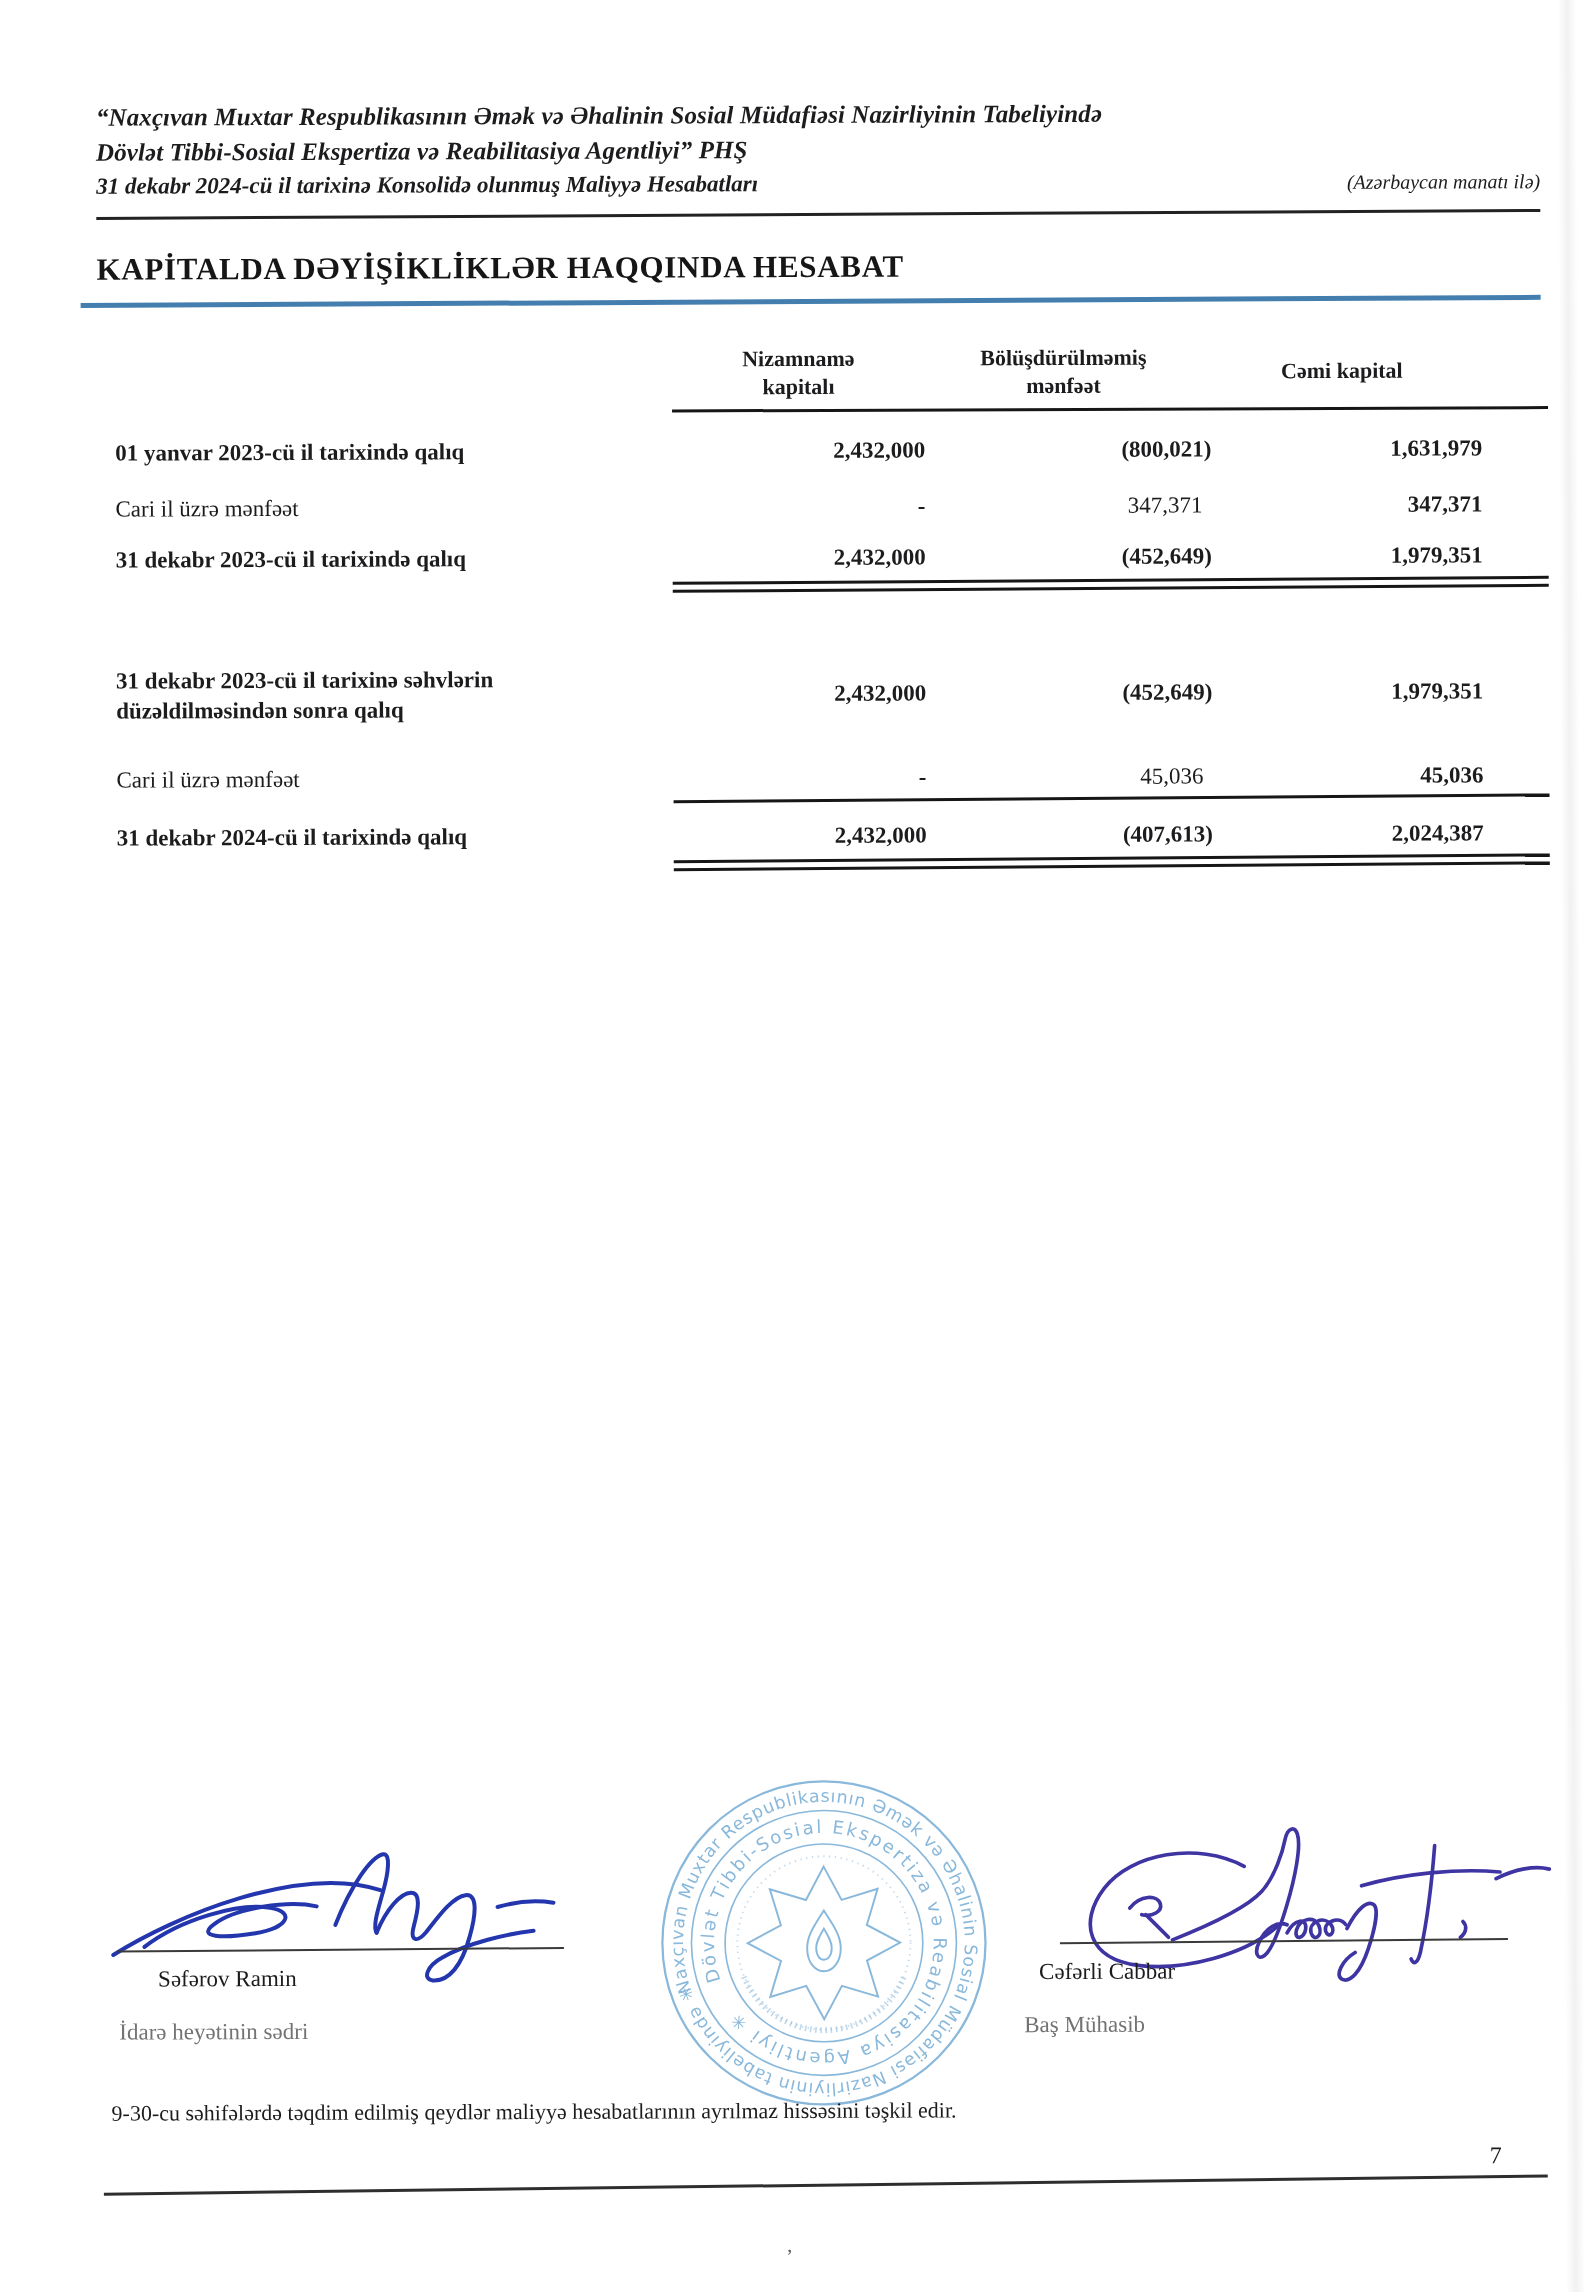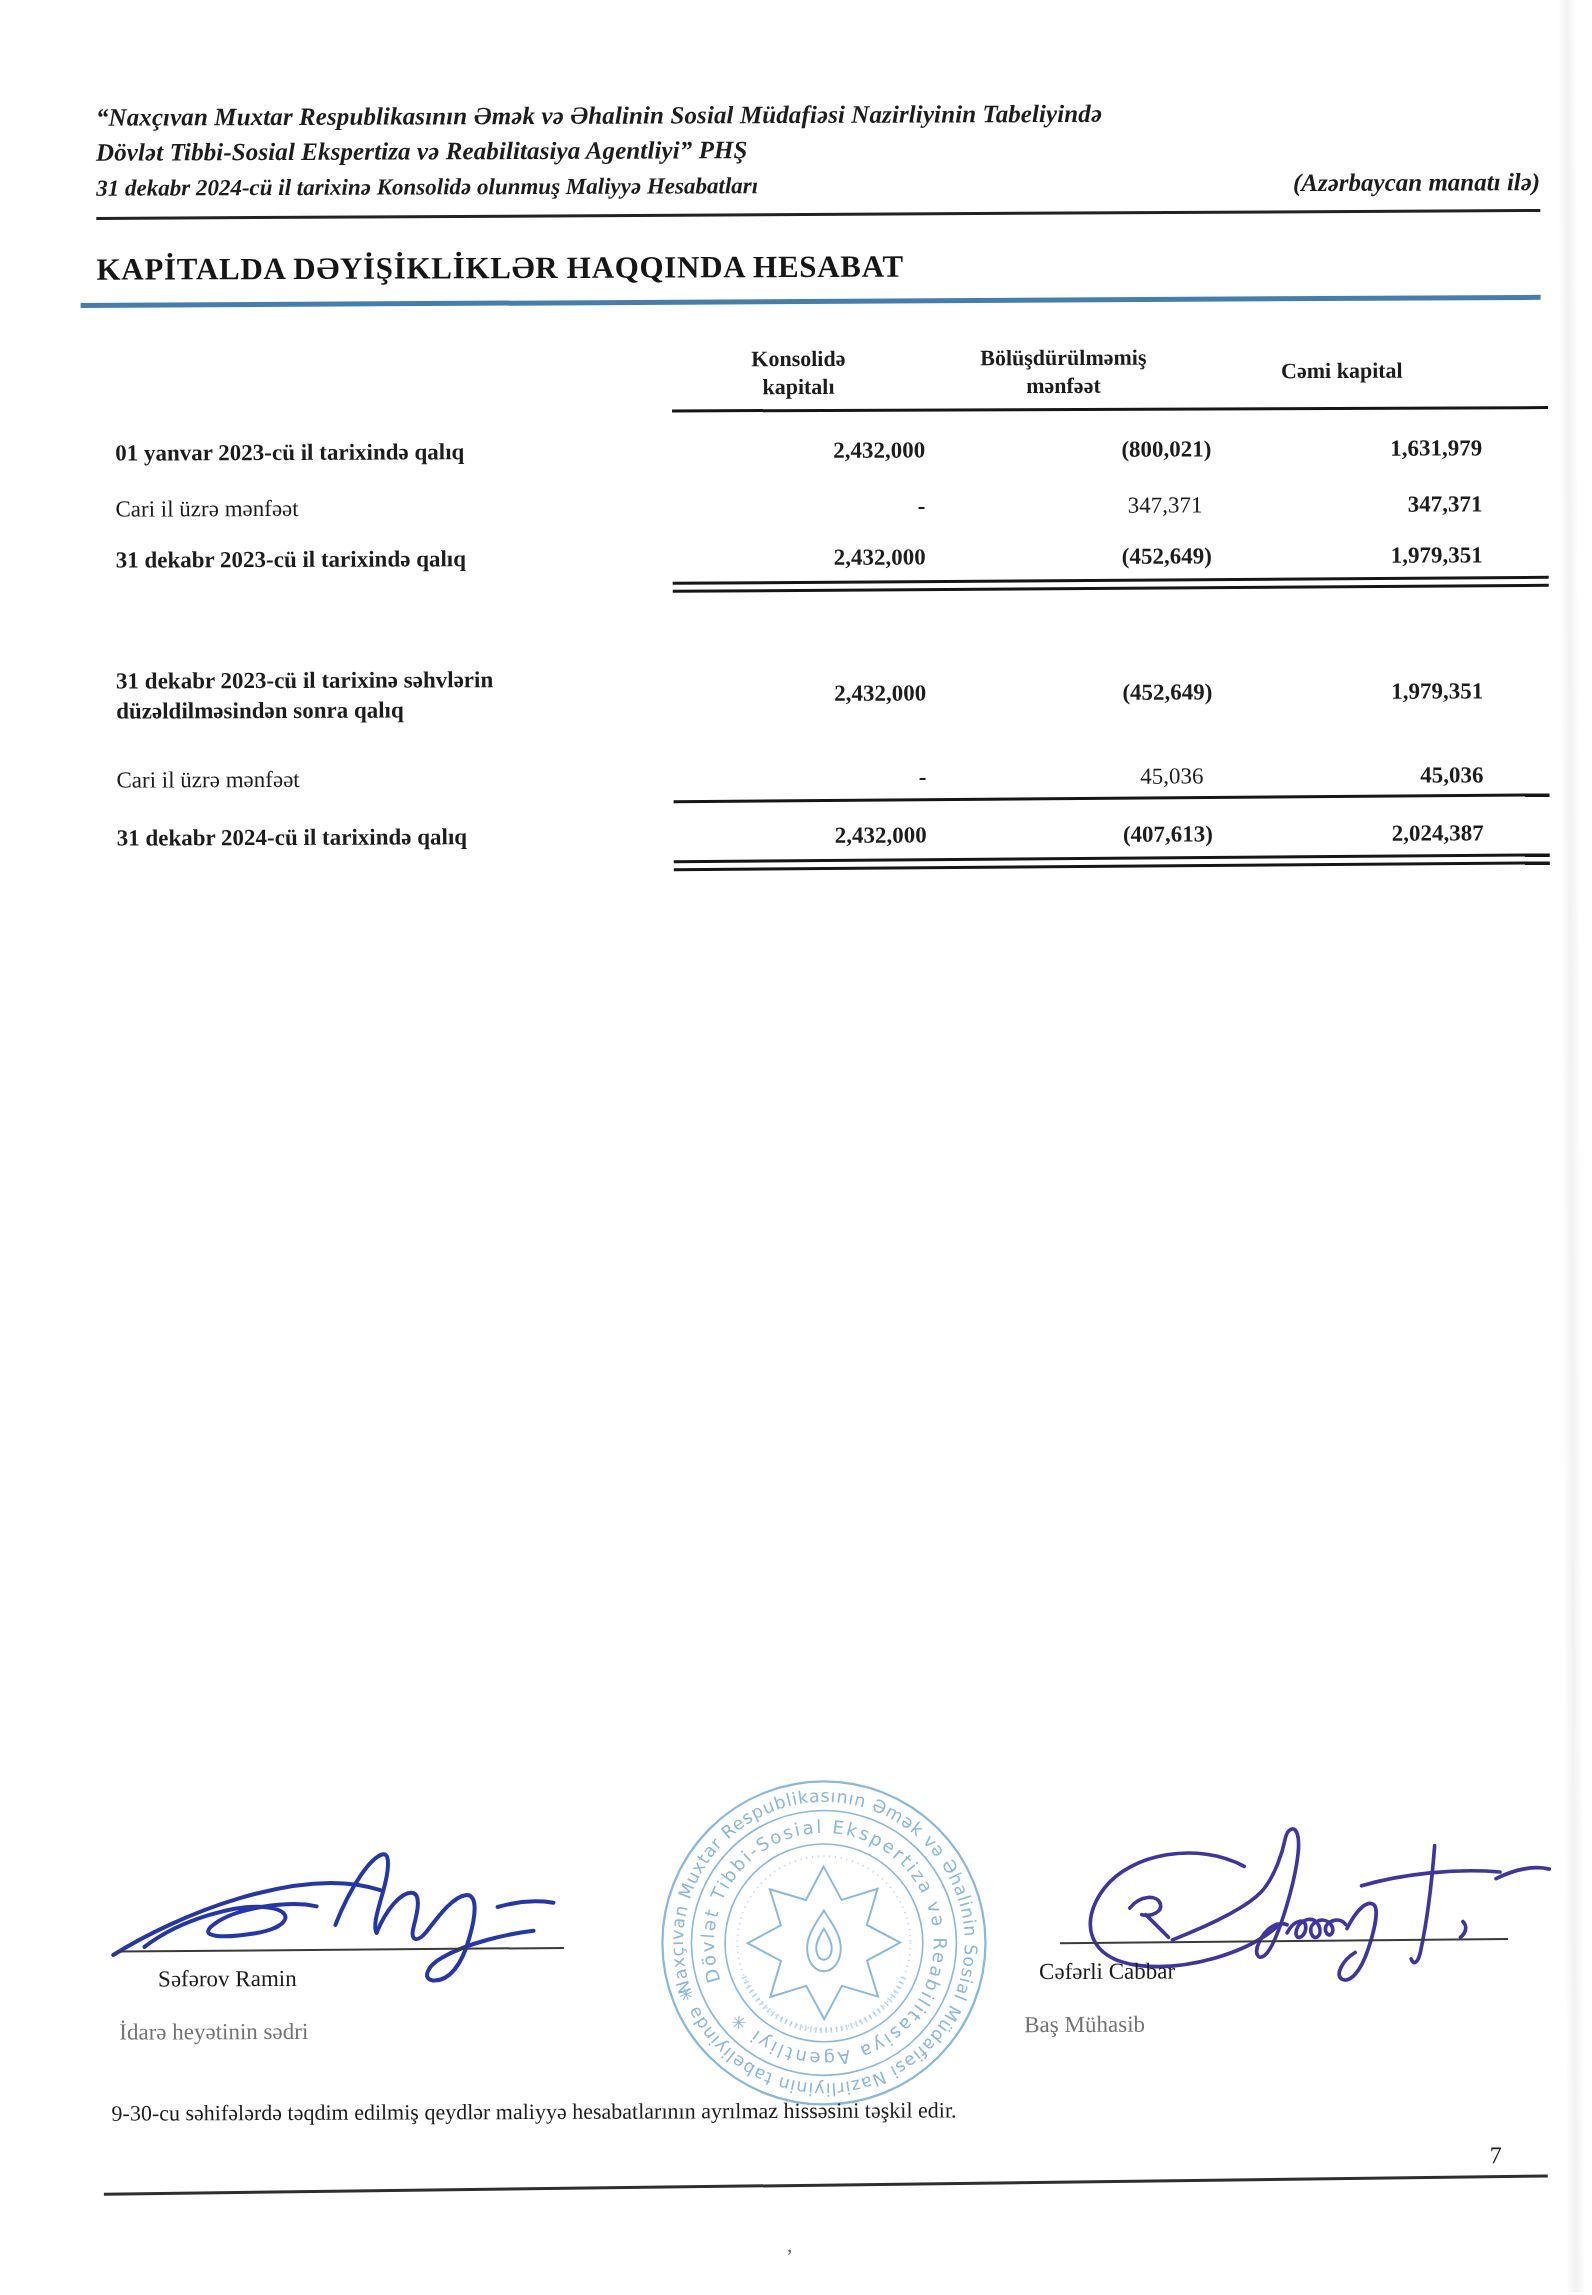--- a/index.html
+++ b/index.html
@@ -5,21 +5,21 @@
   html,body{margin:0;padding:0;background:#ffffff;}
   body{width:1592px;height:2295px;position:relative;overflow:hidden;
        font-family:"Liberation Serif","DejaVu Serif",serif;color:#1c1c1e;}
   #page{position:absolute;inset:0;transform:rotate(-0.22deg);transform-origin:50% 40%;}
 
   
   .org-header{position:absolute;left:99px;top:97px;width:1444px;}
   .org-line{font-size:25px;font-weight:700;font-style:italic;line-height:35px;letter-spacing:0.1px;}
   .report-row{display:flex;justify-content:space-between;align-items:baseline;margin-top:4px;}
   .report-title{font-size:23px;font-weight:700;font-style:italic;}
-  .currency-note{font-size:25px;font-style:italic;font-weight:700;margin-left:40px;}
+  .currency-note{font-size:20px;font-style:italic;font-weight:400;margin-left:40px;}
   .header-rule{position:absolute;left:99px;top:213px;width:1444px;height:2.7px;background:#222;
                transform:rotate(-0.1deg);}
 
   
   .stmt-title{position:absolute;left:99px;top:249px;font-size:31px;font-weight:700;letter-spacing:0.7px;color:#161616;}
   .title-rule{position:absolute;left:83px;top:299px;width:1460px;height:4.7px;transform:rotate(-0.1deg);}
 
   
   .cap-table{position:absolute;left:117px;top:337px;width:1366px;font-size:23px;}
   .trow{display:grid;grid-template-columns:557px 253px 277px 280px;align-items:center;}
@@ -84,21 +84,21 @@
   <div class="header-rule"></div>
 
   <div class="stmt-title">KAPİTALDA DƏYİŞİKLİKLƏR HAQQINDA HESABAT</div>
   <div class="title-rule" style="background: rgb(68, 126, 174);"></div>
 
   <div class="cap-table">
 
     <div class="trow thead">
       <div></div>
       <div class="th th-narrow">
-          <span>Konsolidə kapitalı</span>
+          <span>Nizamnamə kapitalı</span>
         </div>
       <div class="th th-mid">
           <span>Bölüşdürülməmiş mənfəət</span>
         </div>
       <div class="th">
           <span>Cəmi kapital</span>
         </div>
     </div>
     <div class="rule rule-thick"></div>
 

